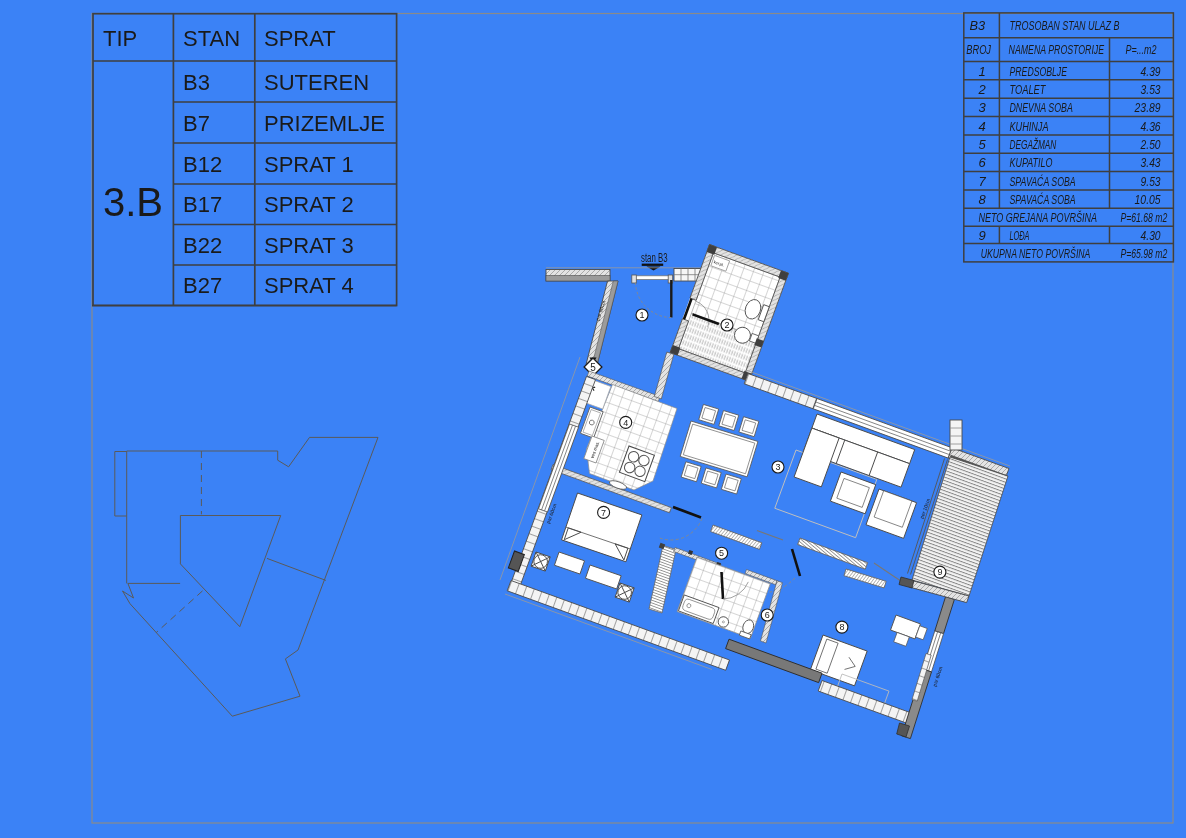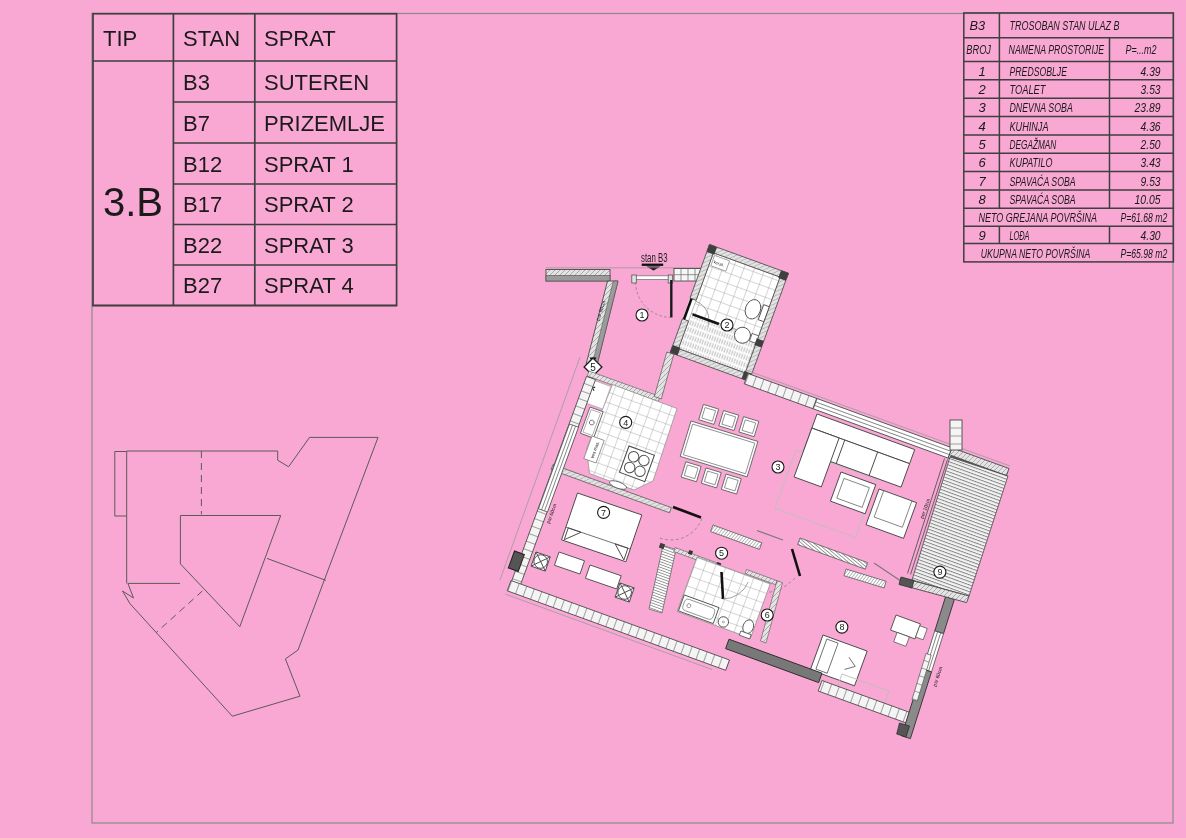--- a/index.html
+++ b/index.html
@@ -1,16 +1,16 @@
 <!DOCTYPE html>
 <html><head>
 <meta charset="utf-8">
 <style>
 html,body{margin:0;padding:0;background:#ffffff;-webkit-font-smoothing:antialiased;}
-#page{position:relative;width:1186px;height:838px;background:#f9a8d4;overflow:hidden;font-family:"Liberation Sans",sans-serif;}
+#page{position:relative;width:1186px;height:838px;background:#3b82f6;overflow:hidden;font-family:"Liberation Sans",sans-serif;}
 svg{position:absolute;top:0;left:0;}
 text{font-family:"Liberation Sans",sans-serif;fill:#1a1a1a;}
 </style>
 </head>
 <body>
 <div id="page">
 <svg width="1186" height="838" viewBox="0 0 1186 838">
 <defs>
 <pattern id="hatch" width="5" height="5" patternUnits="userSpaceOnUse">
   <rect width="5" height="5" fill="#e3e3e3"></rect>

